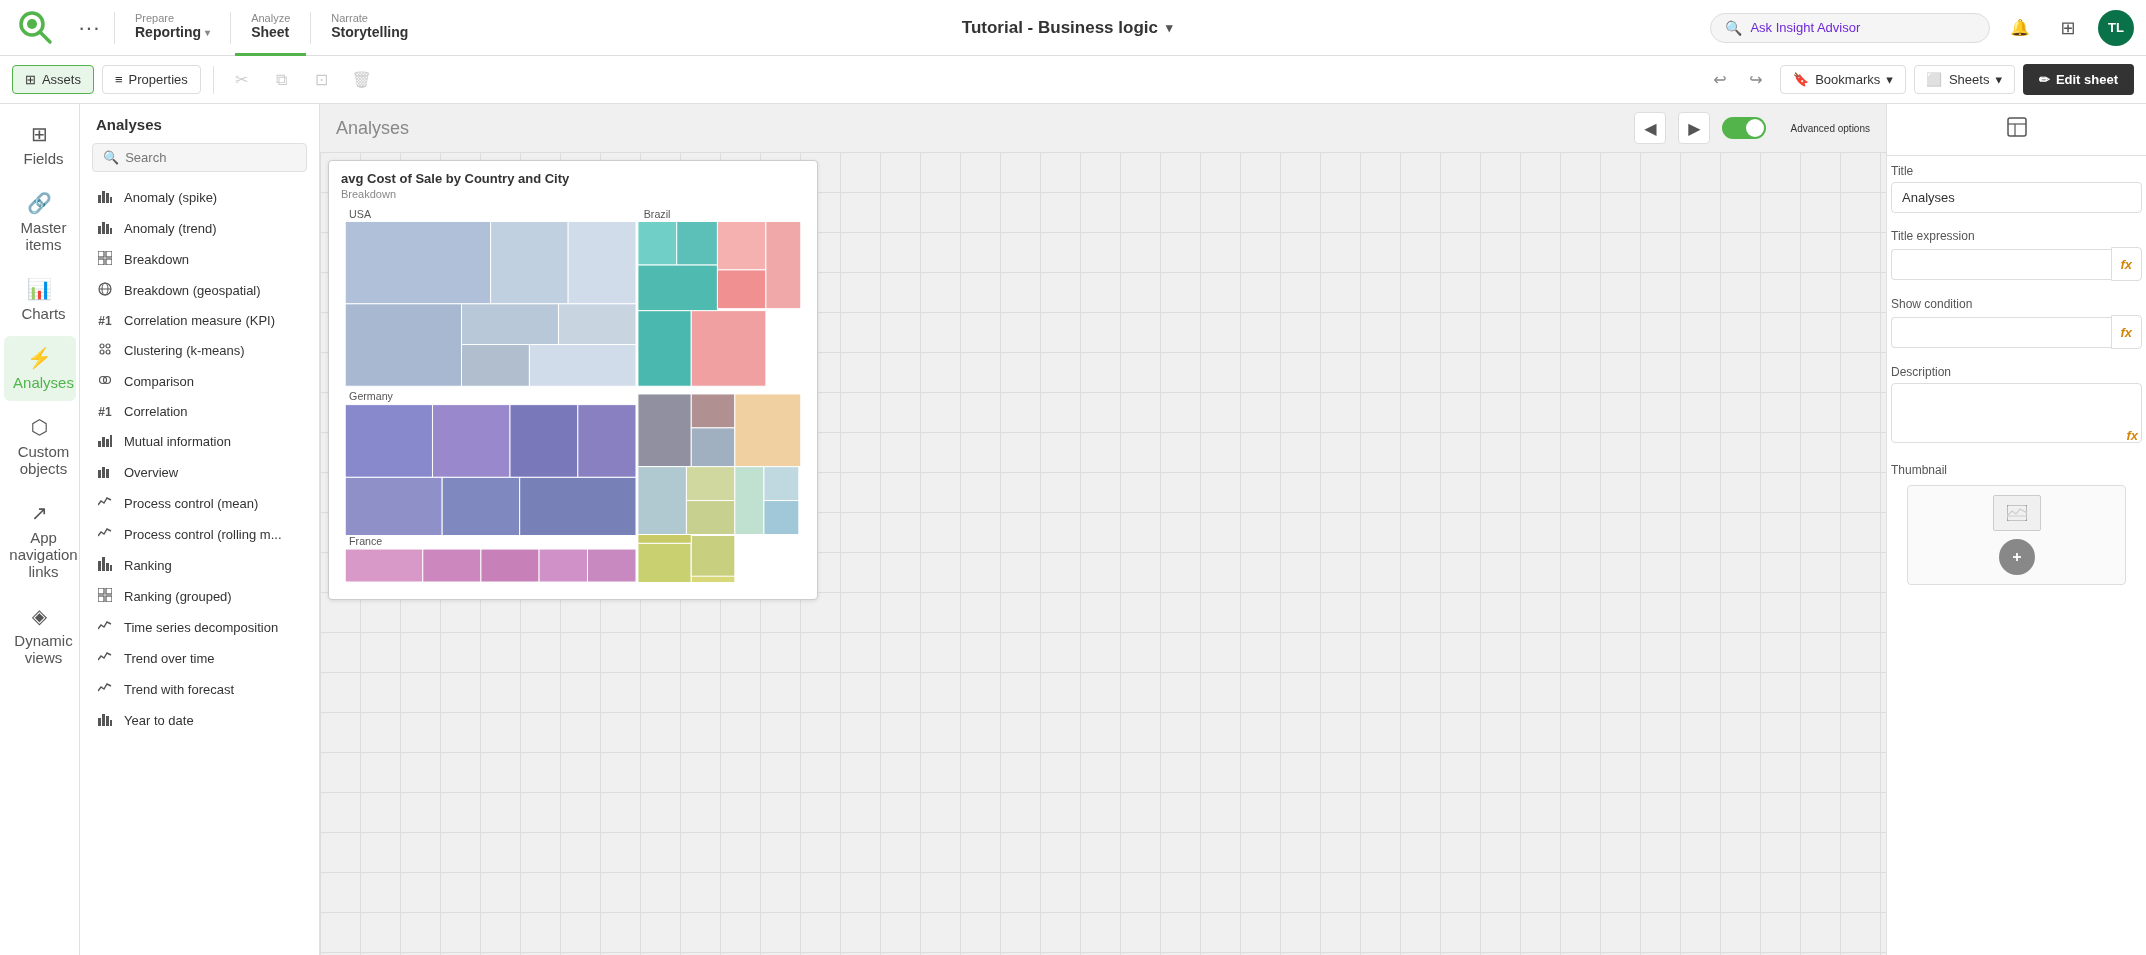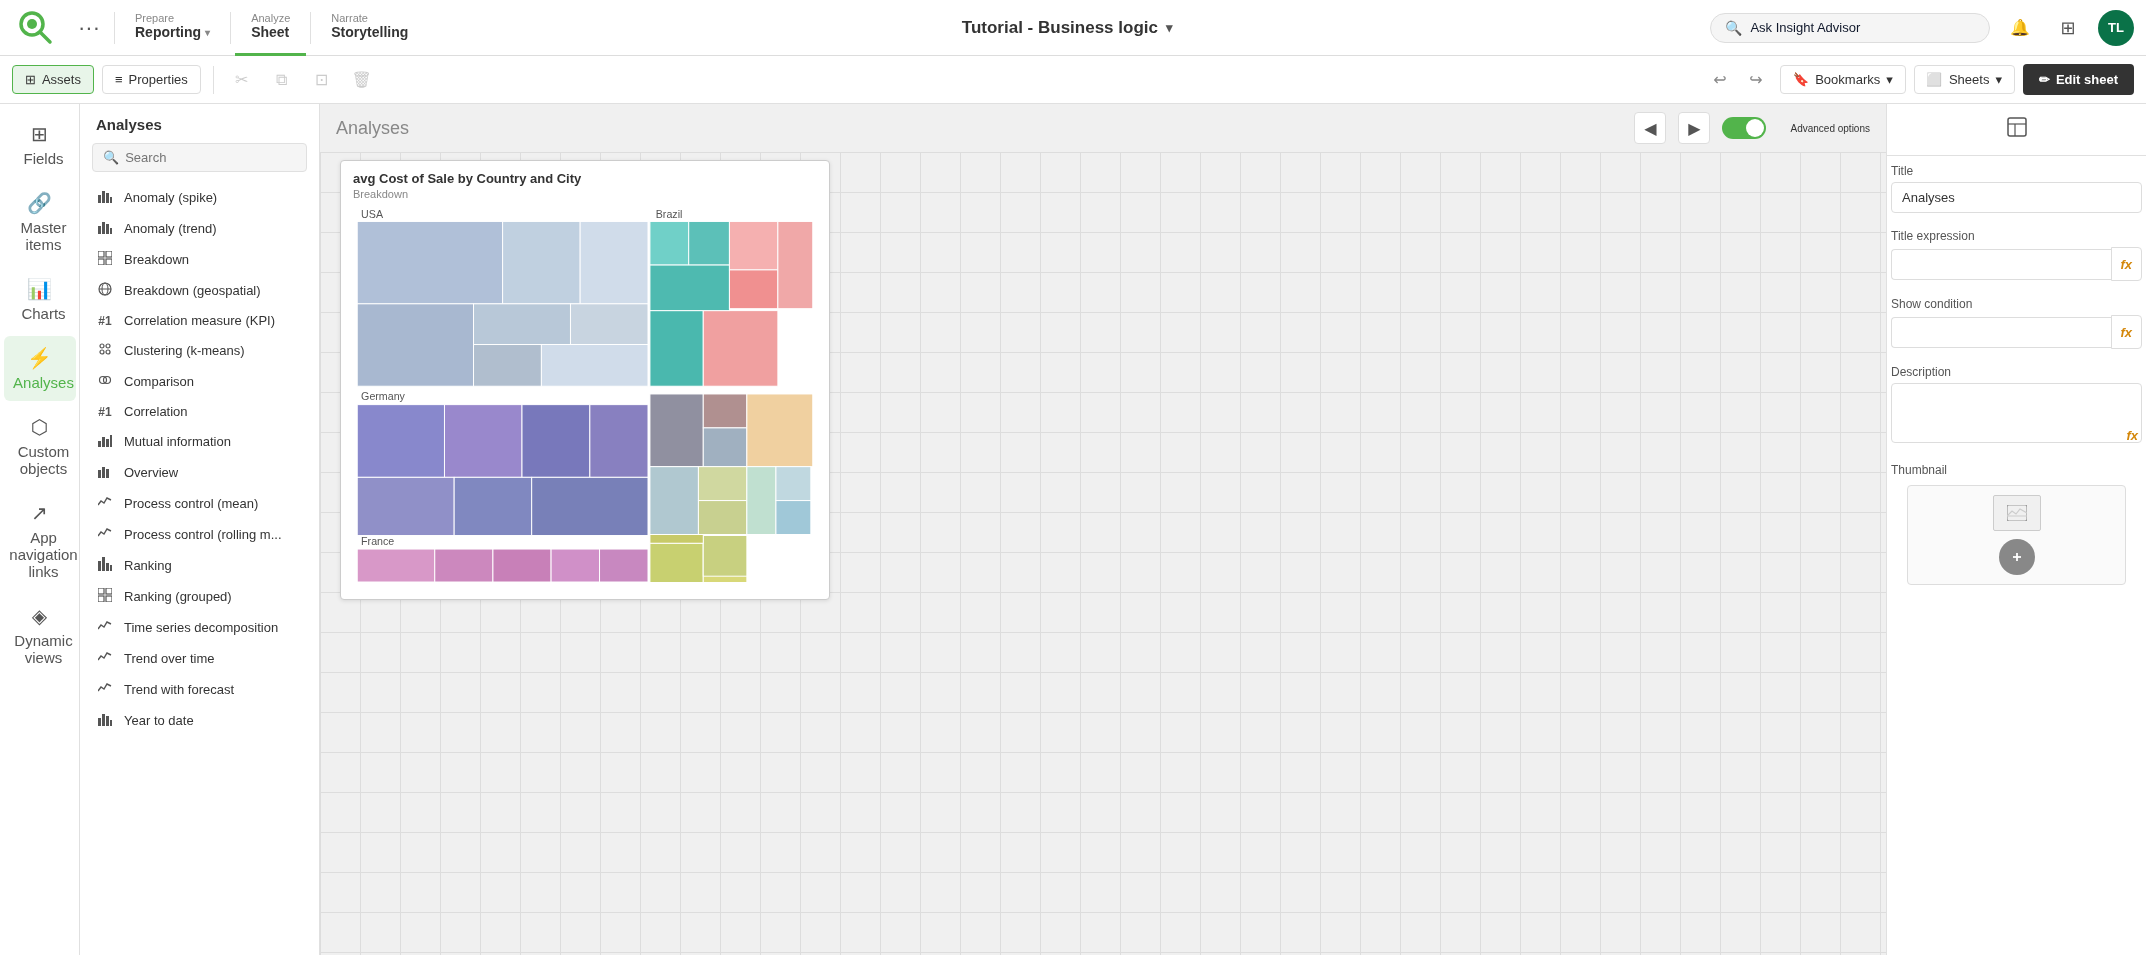--- a/index.html
+++ b/index.html
@@ -29,21 +29,21 @@
     .app-title-center {
       flex: 1; display: flex; align-items: center; justify-content: center;
       font-size: 17px; font-weight: 600; gap: 8px; cursor: pointer;
     }
     .app-title-center .chevron { font-size: 13px; color: #555; }
     .nav-right { display: flex; align-items: center; gap: 12px; margin-left: auto; }
     .insight-search {
       display: flex; align-items: center; background: #f5f5f5; border: 1px solid #ddd;
       border-radius: 20px; padding: 6px 14px; gap: 8px; width: 280px; cursor: pointer;
     }
-    .insight-search-text { font-size: 13px; color: #0f172a; }
+    .insight-search-text { font-size: 13px; color: #6d28d9; }
     .nav-icon-btn {
       width: 36px; height: 36px; display: flex; align-items: center; justify-content: center;
       cursor: pointer; border-radius: 50%; color: #555;
     }
     .avatar {
       width: 36px; height: 36px; background: #0a7248; border-radius: 50%;
       display: flex; align-items: center; justify-content: center;
       color: #fff; font-size: 13px; font-weight: 700; cursor: pointer;
     }
 
@@ -153,21 +153,21 @@
     
     .canvas-grid {
       position: absolute; top: 48px; left: 0; right: 0; bottom: 0;
       background-image: linear-gradient(#ddd 1px, transparent 1px),
                         linear-gradient(90deg, #ddd 1px, transparent 1px);
       background-size: 40px 40px;
     }
 
     
     .chart-widget {
-      position: absolute; top: 8px; left: 20px; width: 490px; height: 440px;
+      position: absolute; top: 8px; left: 8px; width: 490px; height: 440px;
       background: #fff; border: 1px solid #ccc; border-radius: 4px;
       overflow: hidden; box-shadow: 0 1px 4px rgba(0,0,0,0.1);
     }
     .chart-widget-title {
       font-size: 13px; font-weight: 600; color: #333; padding: 10px 12px 2px;
     }
     .chart-widget-subtitle { font-size: 11px; color: #888; padding: 0 12px 4px; }
     .chart-body { padding: 0 8px 8px; height: calc(100% - 52px); }
 
     

